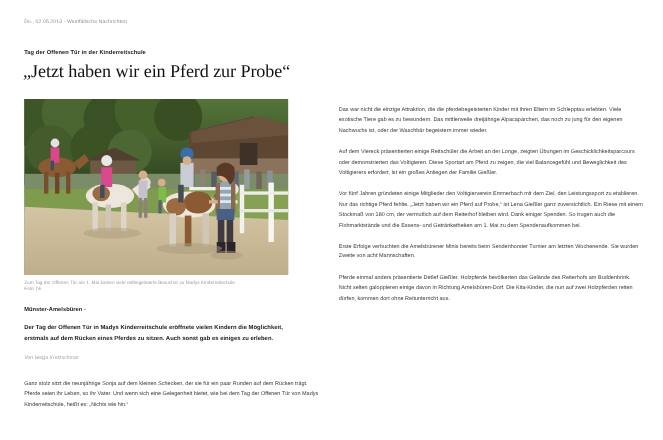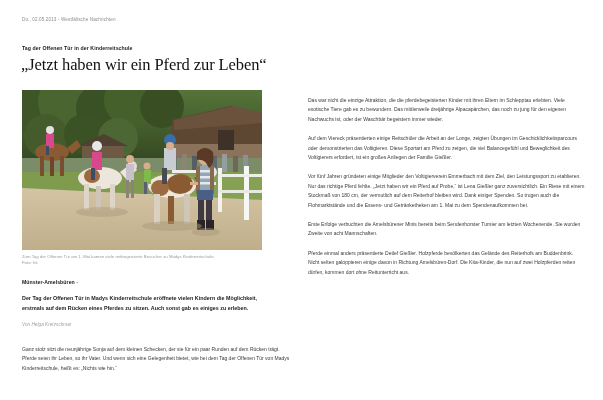--- a/index.html
+++ b/index.html
@@ -129,21 +129,21 @@
 </head>
 <body>
 
 <div class="page">
 
   <div class="inner">
     <div class="dateline-top">Do., 02.05.2013 - Westfälische Nachrichten</div>
   </div>
 
   <div class="kicker">Tag der Offenen Tür in der Kinderreitschule</div>
-  <div class="headline">„Jetzt haben wir ein Pferd zur Leben“</div>
+  <div class="headline">„Jetzt haben wir ein Pferd zur Probe“</div>
 
   <div class="col-left">
 
     <div class="photo">
       <svg width="240" height="160" viewBox="0 0 240 160" xmlns="http://www.w3.org/2000/svg">
         <defs>
           <linearGradient id="sandg" x1="0" y1="0" x2="0" y2="1">
             <stop offset="0%" stop-color="#d3c4a3"></stop>
             <stop offset="100%" stop-color="#c0ae8b"></stop>
           </linearGradient>

